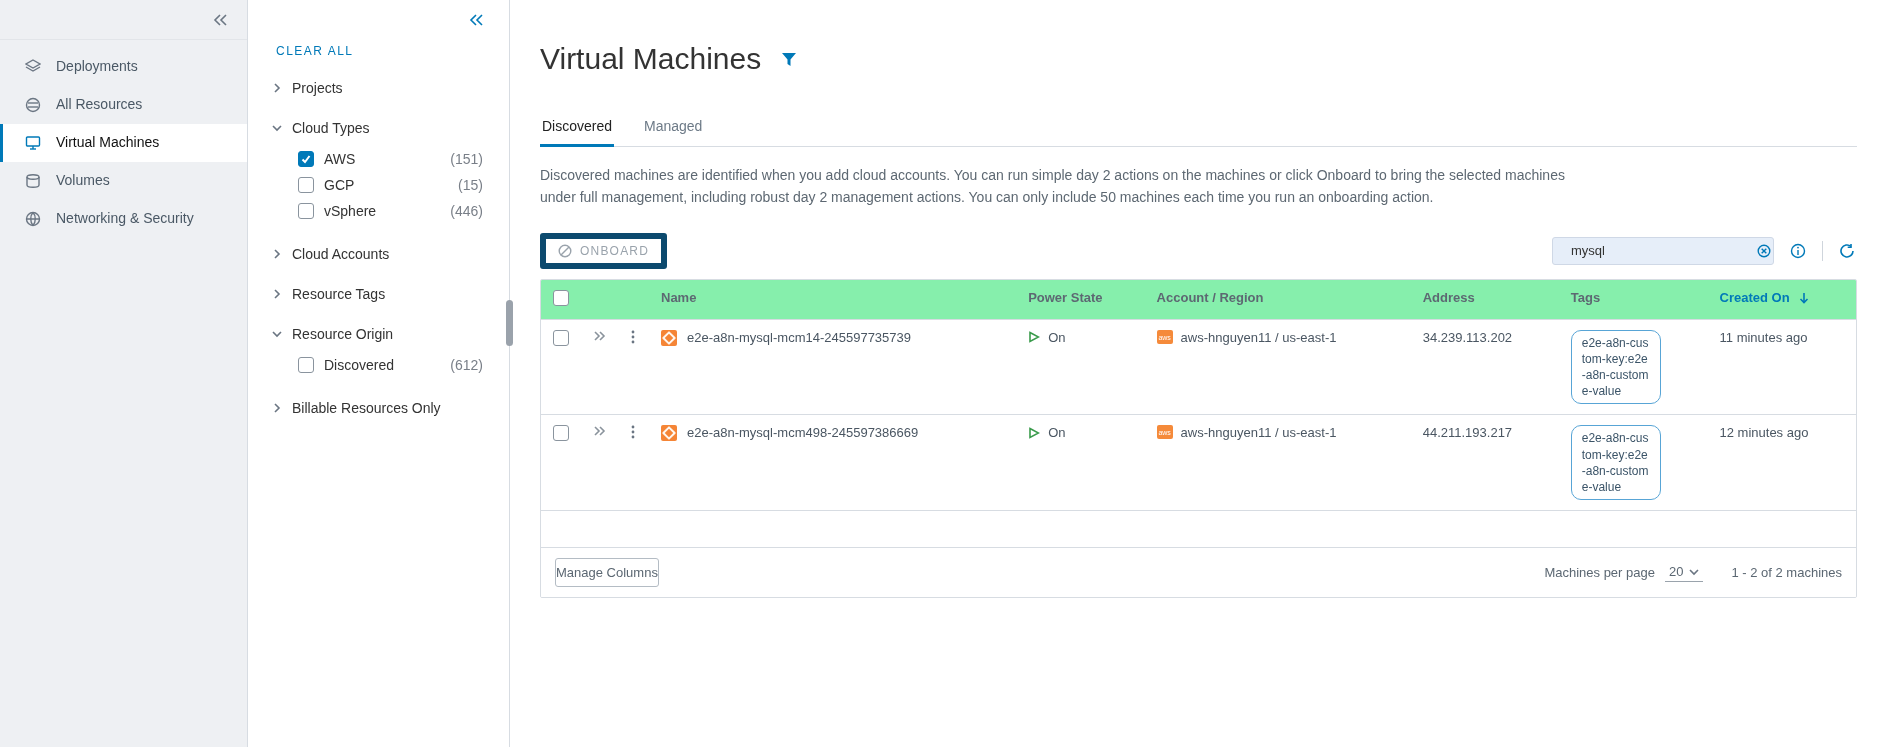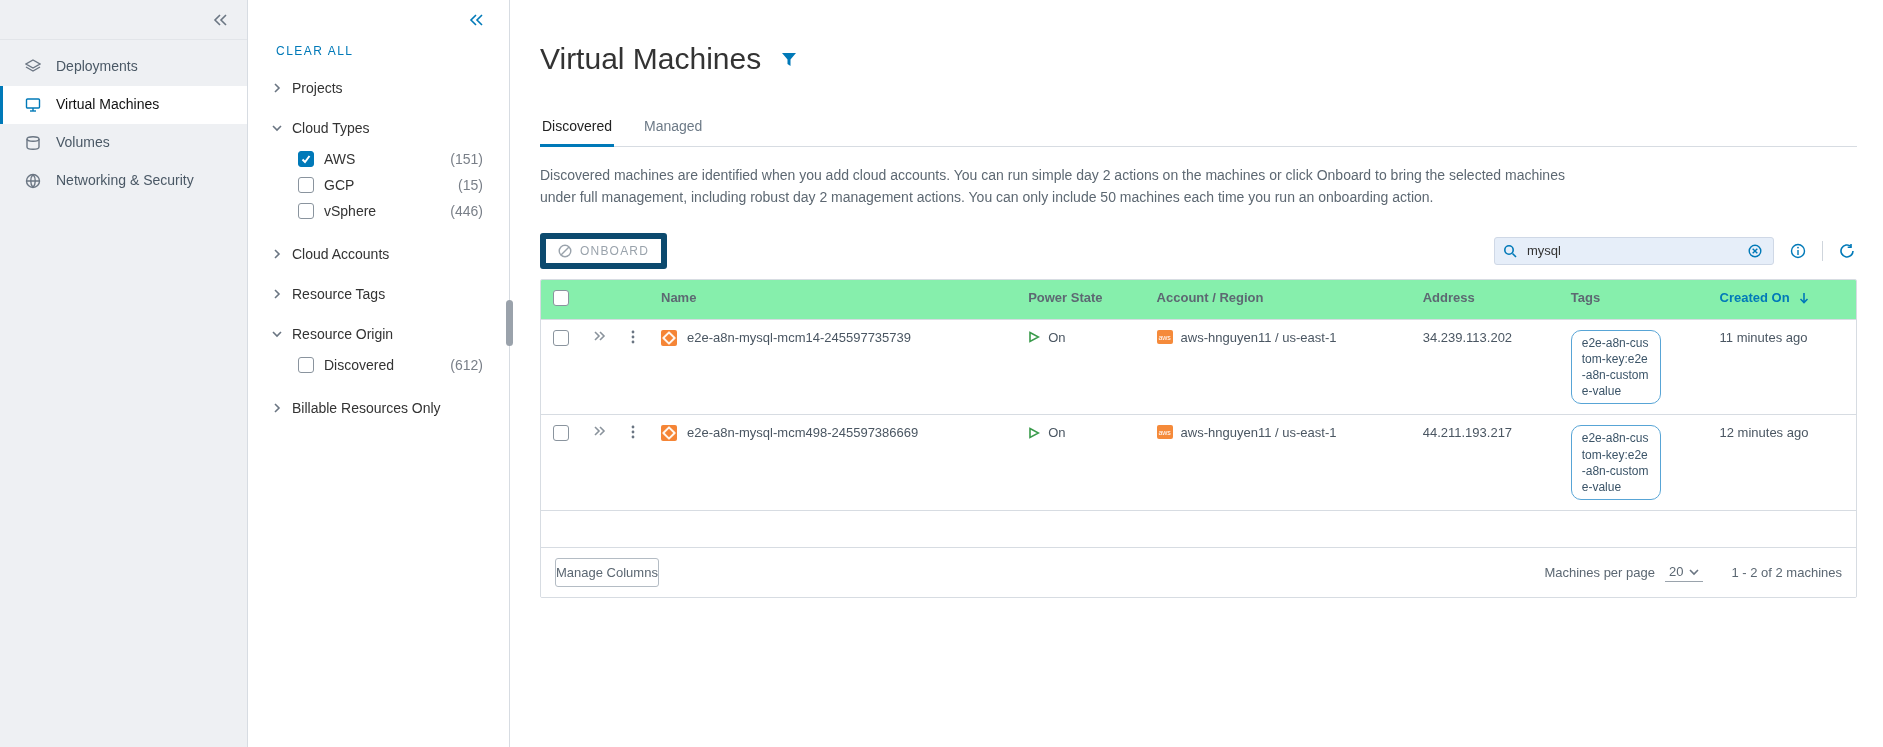--- a/index.html
+++ b/index.html
@@ -46,21 +46,21 @@
   .title-row{display:flex;align-items:center;gap:18px}
   .title{font-size:30px;font-weight:300;color:#333}
   .tabs{display:flex;gap:28px;border-bottom:1px solid var(--border);margin-top:14px}
   .tab{padding:8px 2px 10px;font-size:14px;color:#6d7a87;cursor:pointer;border-bottom:3px solid transparent;margin-bottom:-1px}
   .tab.active{color:#222;border-bottom-color:var(--blue);font-weight:400}
   .desc{margin:18px 0 24px;font-size:14px;color:#5d6872;line-height:1.55;max-width:1060px}
   
   .toolbar{display:flex;align-items:center;gap:14px;margin-bottom:10px}
   .onboard-btn{border:6px solid #0c4a6e;border-radius:3px;background:#fff;padding:5px 12px;display:inline-flex;align-items:center;gap:8px;color:#9aa3ac;font-size:12px;letter-spacing:1.2px;cursor:not-allowed}
   .search-wrap{margin-left:auto;display:flex;align-items:center;gap:14px}
-  .search{display:flex;align-items:center;background:var(--search-bg);border:1px solid #cfd8e6;border-radius:3px;padding:3px 8px;width:280px;gap:8px}
+  .search{display:flex;align-items:center;background:var(--search-bg);border:1px solid #cfd8e6;border-radius:3px;padding:3px 8px;width:222px;gap:8px}
   .search input{border:none;background:transparent;outline:none;font-size:13px;color:#333;flex:1}
   .iconbtn{display:inline-flex;align-items:center;justify-content:center;width:20px;height:20px;color:var(--blue);cursor:pointer}
   .vdiv{width:1px;height:20px;background:#cfd5dc}
   
   .tablewrap{border:1px solid var(--border);border-radius:2px;overflow:hidden;display:flex;flex-direction:column}
   table{width:100%;border-collapse:collapse}
   th,td{text-align:left;padding:10px 12px;font-size:13px;color:#4a5662;vertical-align:top;border-bottom:1px solid var(--border)}
   th{font-weight:700;color:#5d6872;background:#86efac;border-bottom:1px solid var(--border)}
   th.sorted{color:var(--blue)}
   .rchk{width:40px}
@@ -94,20 +94,30 @@
     </div>
     <div class="nav-items">
       <div class="nav-item">
         <span class="icon">
           <svg width="16" height="16" viewBox="0 0 16 16" fill="none" stroke="#6b7683" stroke-width="1.4">
               <polygon points="8,1 15,5 8,9 1,5"></polygon>
               <polyline points="1,8 8,12 15,8"></polyline>
             </svg>
         </span>
         <span>Deployments</span>
+      </div>
+      <div class="nav-item">
+        <span class="icon">
+          <svg width="16" height="16" viewBox="0 0 16 16" fill="none" stroke="#6b7683" stroke-width="1.4">
+              <circle cx="8" cy="8" r="6.5"></circle>
+              <line x1="3" y1="6" x2="13" y2="6"></line>
+              <line x1="3" y1="10" x2="13" y2="10"></line>
+            </svg>
+        </span>
+        <span>All Resources</span>
       </div>
       <div class="nav-item active">
         <span class="icon">
           <svg width="16" height="16" viewBox="0 0 16 16" fill="none" stroke="#0079b8" stroke-width="1.4">
               <rect x="1.5" y="2" width="13" height="9" rx="1"></rect>
               <line x1="5" y1="14" x2="11" y2="14"></line>
               <line x1="8" y1="11" x2="8" y2="14"></line>
             </svg>
         </span>
         <span>Virtual Machines</span>

